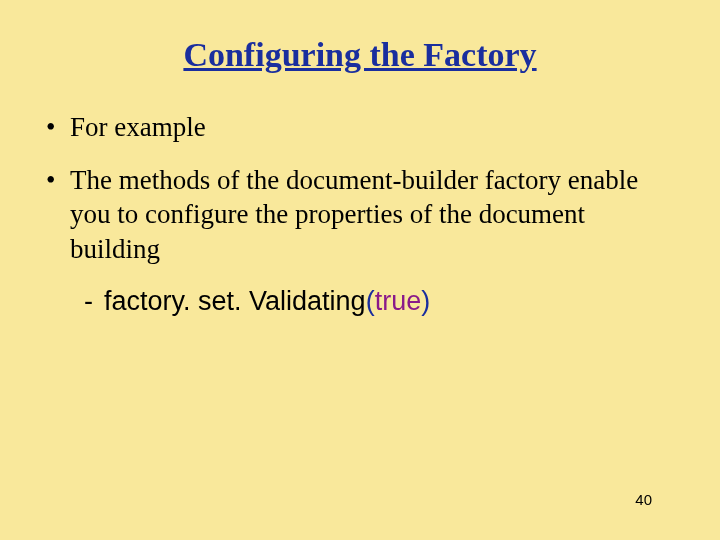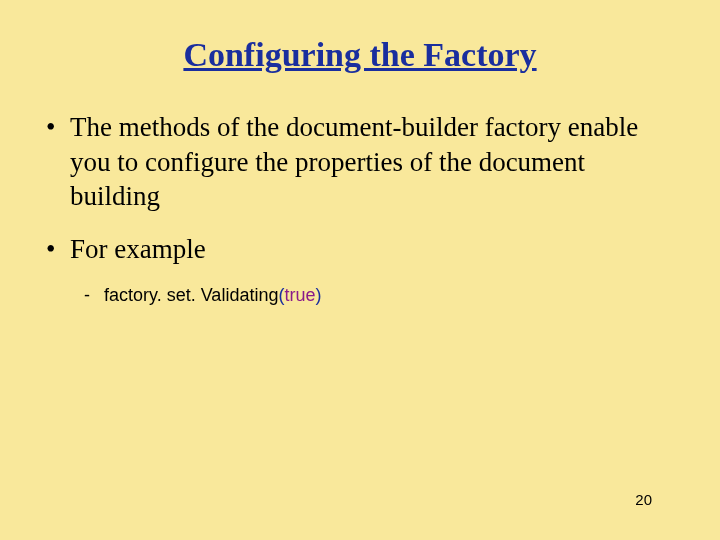--- a/index.html
+++ b/index.html
@@ -40,21 +40,21 @@
     content: "•";
     position: absolute;
     left: 6px;
     top: 0;
     font-size: 27px;
     color: #000;
   }
   .b2 {
     position: relative;
     font-family: Arial, Helvetica, sans-serif;
-    font-size: 18px;
+    font-size: 27px;
     padding-left: 64px;
     margin-bottom: 4px;
     color: #000;
   }
   .b2::before {
     content: "-";
     position: absolute;
     left: 44px;
     top: 0;
     color: #000;
@@ -89,24 +89,24 @@
   }
 </style>
 </head>
 <body>
 
 <div class="slide">
 
   <div class="title">Configuring the Factory</div>
 
   <div class="bullets">
+    <div class="b1">For example</div>
     <div class="b1">The methods of the document-builder factory enable you to configure the properties of the document building</div>
-    <div class="b1">For example</div>
 
     <div class="b2">
       <span>factory. set. Validating</span><span class="code-open">(</span><span class="code-true">true</span><span class="code-close">)</span>
     </div>
   </div>
 
 
-  <div class="page-num">20</div>
+  <div class="page-num">40</div>
 
 </div>
 
 </body></html>

